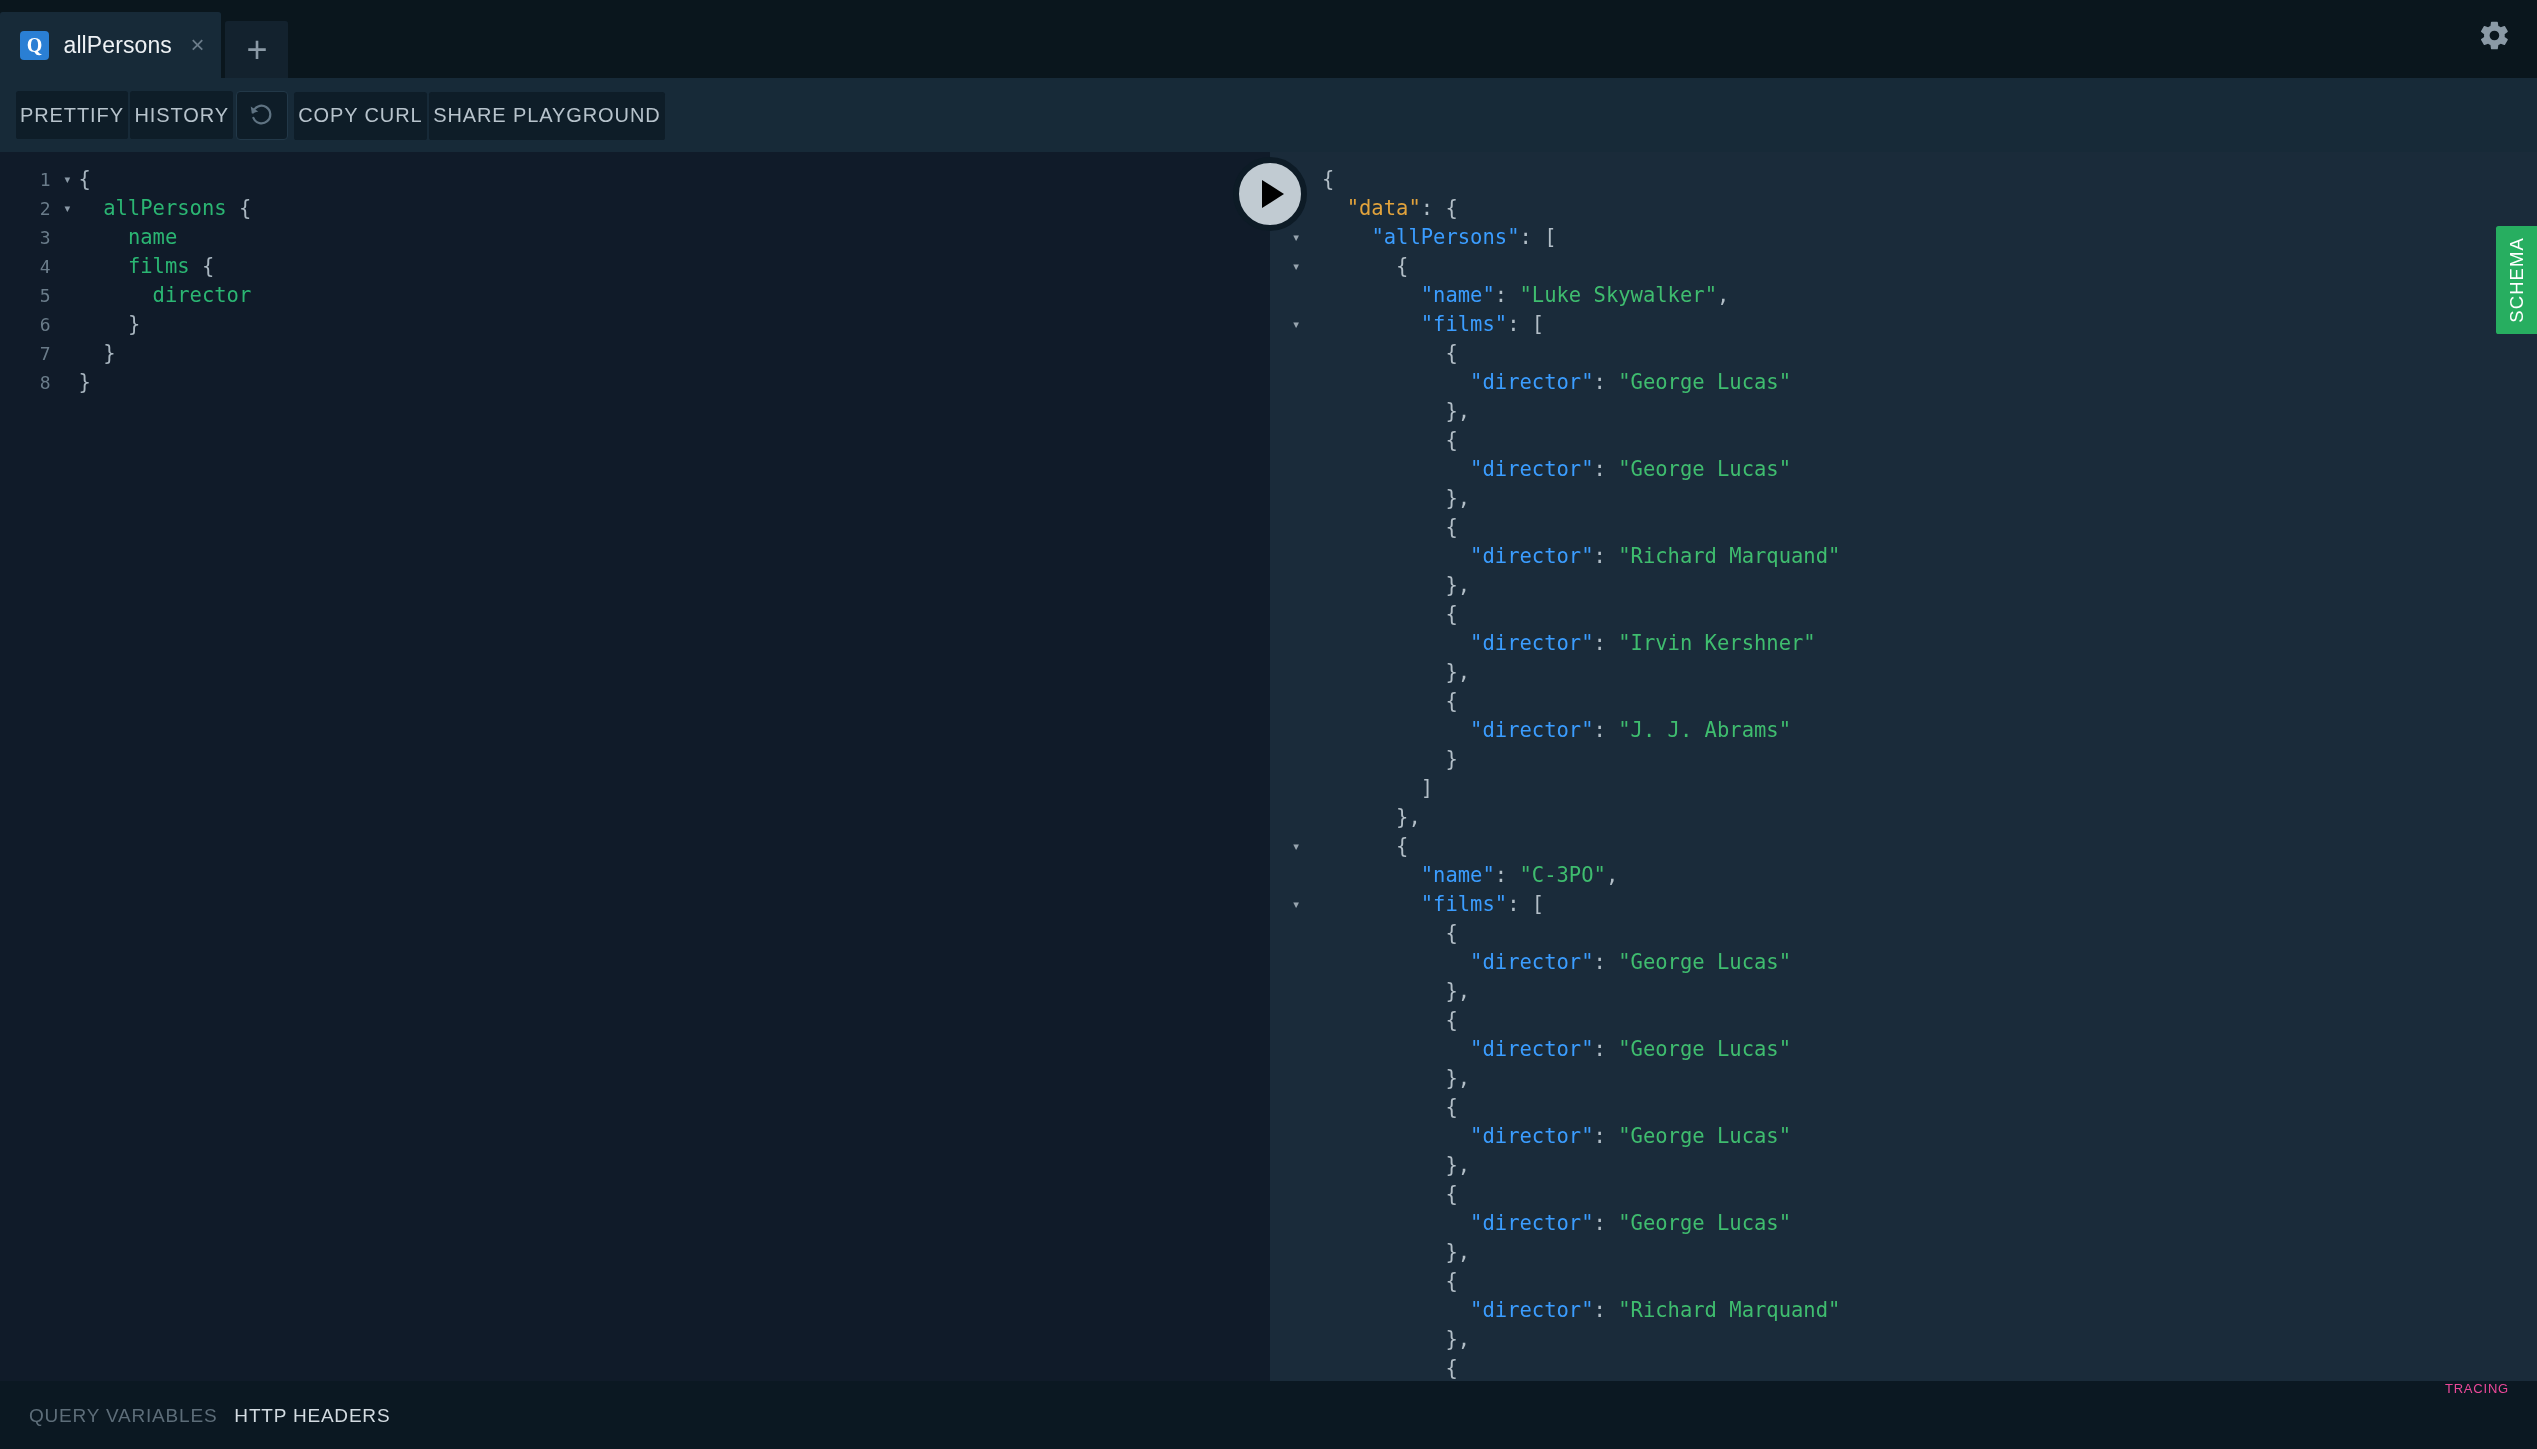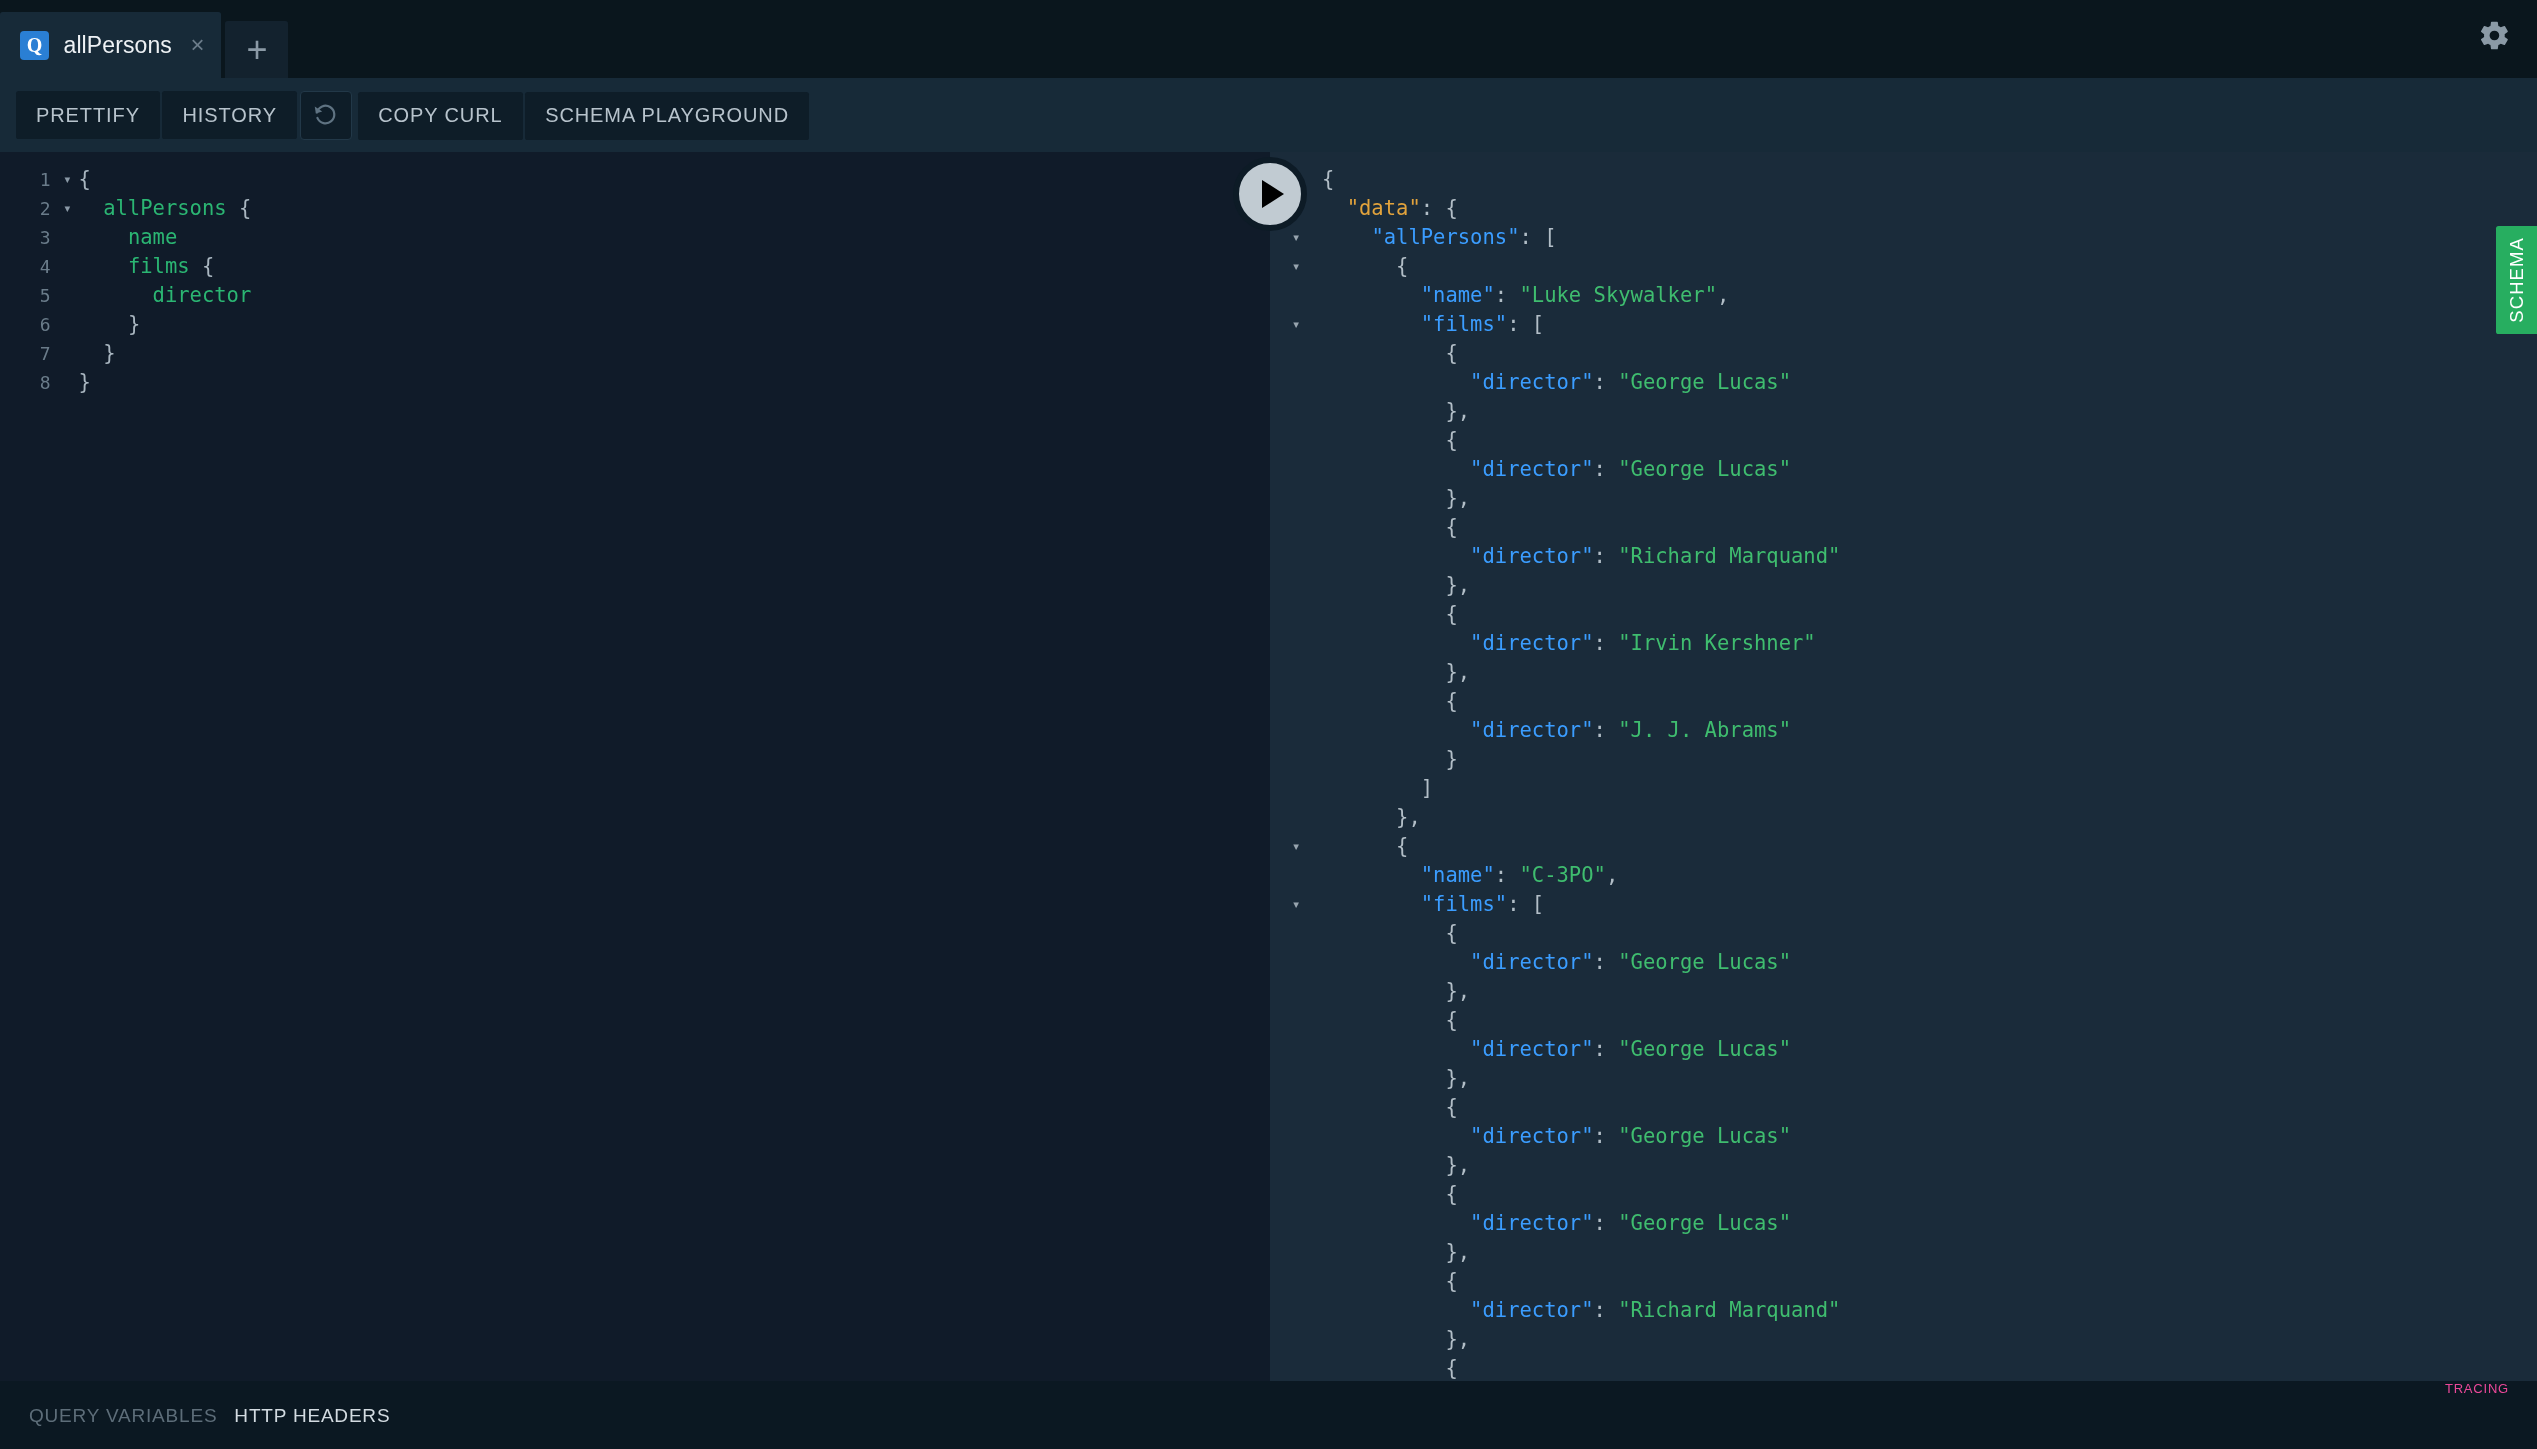--- a/index.html
+++ b/index.html
@@ -44,21 +44,21 @@
 
   
   .toolbar{
     height:74px; flex:0 0 74px; background:#172a38;
     display:flex; align-items:center; padding:0 16px; gap:0;
   }
   .tb-btn{
     height:48px; background:#0e1d28; color:#b7c3cc;
     font-size:20px; letter-spacing:0.9px;
     display:flex; align-items:center; justify-content:center;
-    padding:0 20px; border-radius:2.6px; margin-right:2.6px;
+    padding:0 4px; border-radius:2.6px; margin-right:2.6px;
   }
   .url-wrap{
     flex:1; height:49px; background:#0e1d28; border:1.3px solid #223848;
     border-radius:4px; display:flex; align-items:center; padding:0 17px;
     margin:0 2.6px 0 10.6px;
   }
   .url-text{ color:#9dacb8; font-size:20.5px; }
   .tb-icon-btn{
     width:52px; height:49px; background:#0e1d28; border:1.3px solid #223848;
     border-radius:4px; display:flex; align-items:center; justify-content:center;
@@ -173,21 +173,21 @@
     <div class="tb-btn">PRETTIFY</div>
     <div class="tb-btn">HISTORY</div>
     <div class="tb-right">
       <div class="tb-icon-btn">
         <svg width="26.4" height="26.4" viewBox="0 0 24 24" aria-hidden="true">
           <path fill="none" stroke="#5f7382" stroke-width="2" stroke-linecap="round" d="M4.5 9.5a8 8 0 1 1 .4 5"></path>
           <path fill="#5f7382" d="M2.5 4.2l1 6.2 5.8-1.8z"></path>
         </svg>
       </div>
       <div class="tb-btn">COPY CURL</div>
-      <div class="tb-btn" style="margin-right:0">SCHEMA PLAYGROUND</div>
+      <div class="tb-btn" style="margin-right:0">SHARE PLAYGROUND</div>
     </div>
   </div>
 
   <div class="main">
 
     <div class="editor">
       <div id="editor-lines">
           <div class="code-line">
             <div class="gutter">1</div>
             <div class="fold">▾</div>

